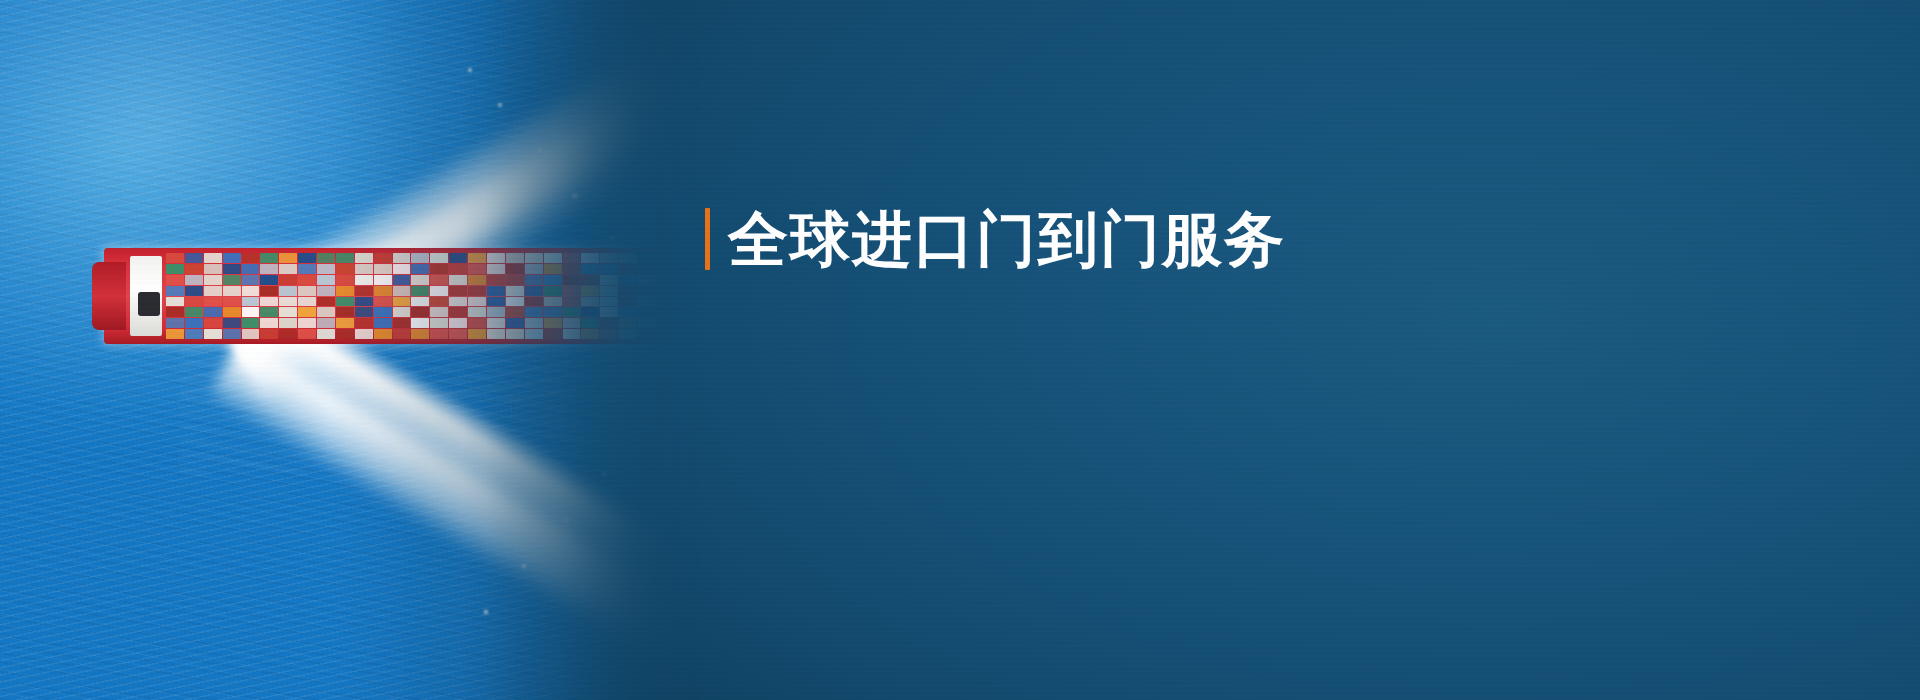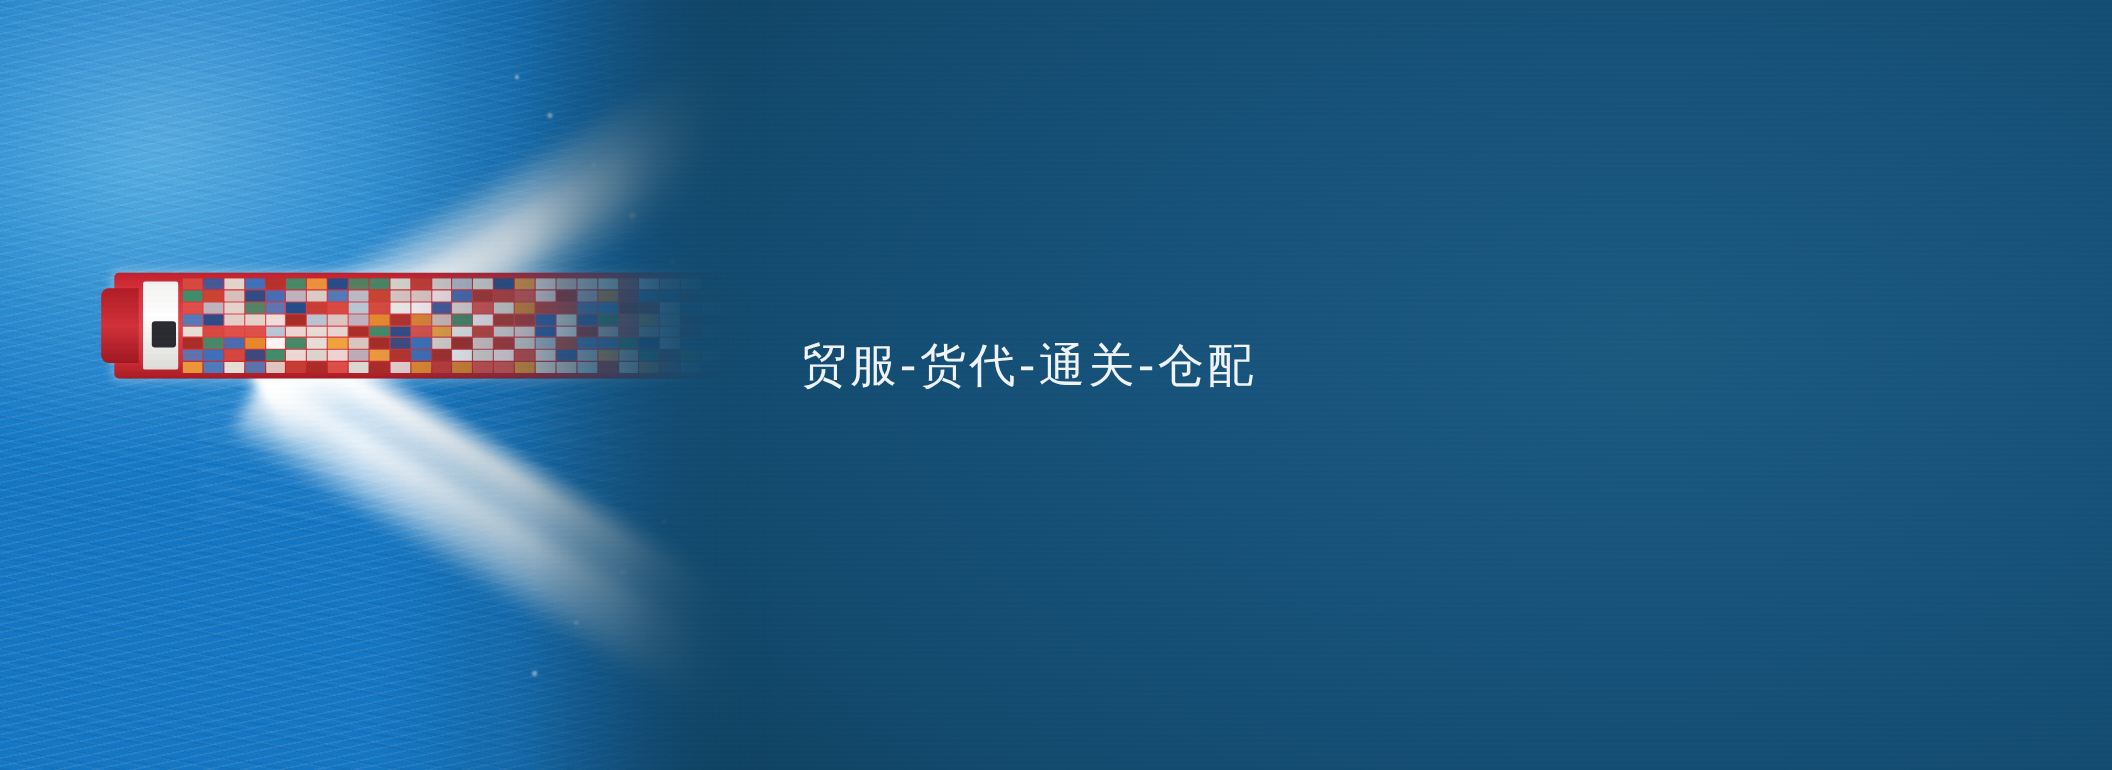--- a/index.html
+++ b/index.html
@@ -410,18 +410,21 @@
           <i style="background: rgb(185, 199, 212); opacity: 0.9;"></i>
           <i style="background: rgb(201, 69, 47); opacity: 0.89;"></i>
         </div>
     </div>
 
     <div class="photo-fade"></div>
   </div>
 
   <div class="content">
 
-
-    <h2 class="subtitle">贸服-货代-通关-仓配</h2>
+    <div class="title-row">
+      <span class="accent-bar"></span>
+      <h1 class="title">全球进口门到门服务</h1>
+    </div>
+
 
 
   </div>
 </div>
 
 </body></html>

